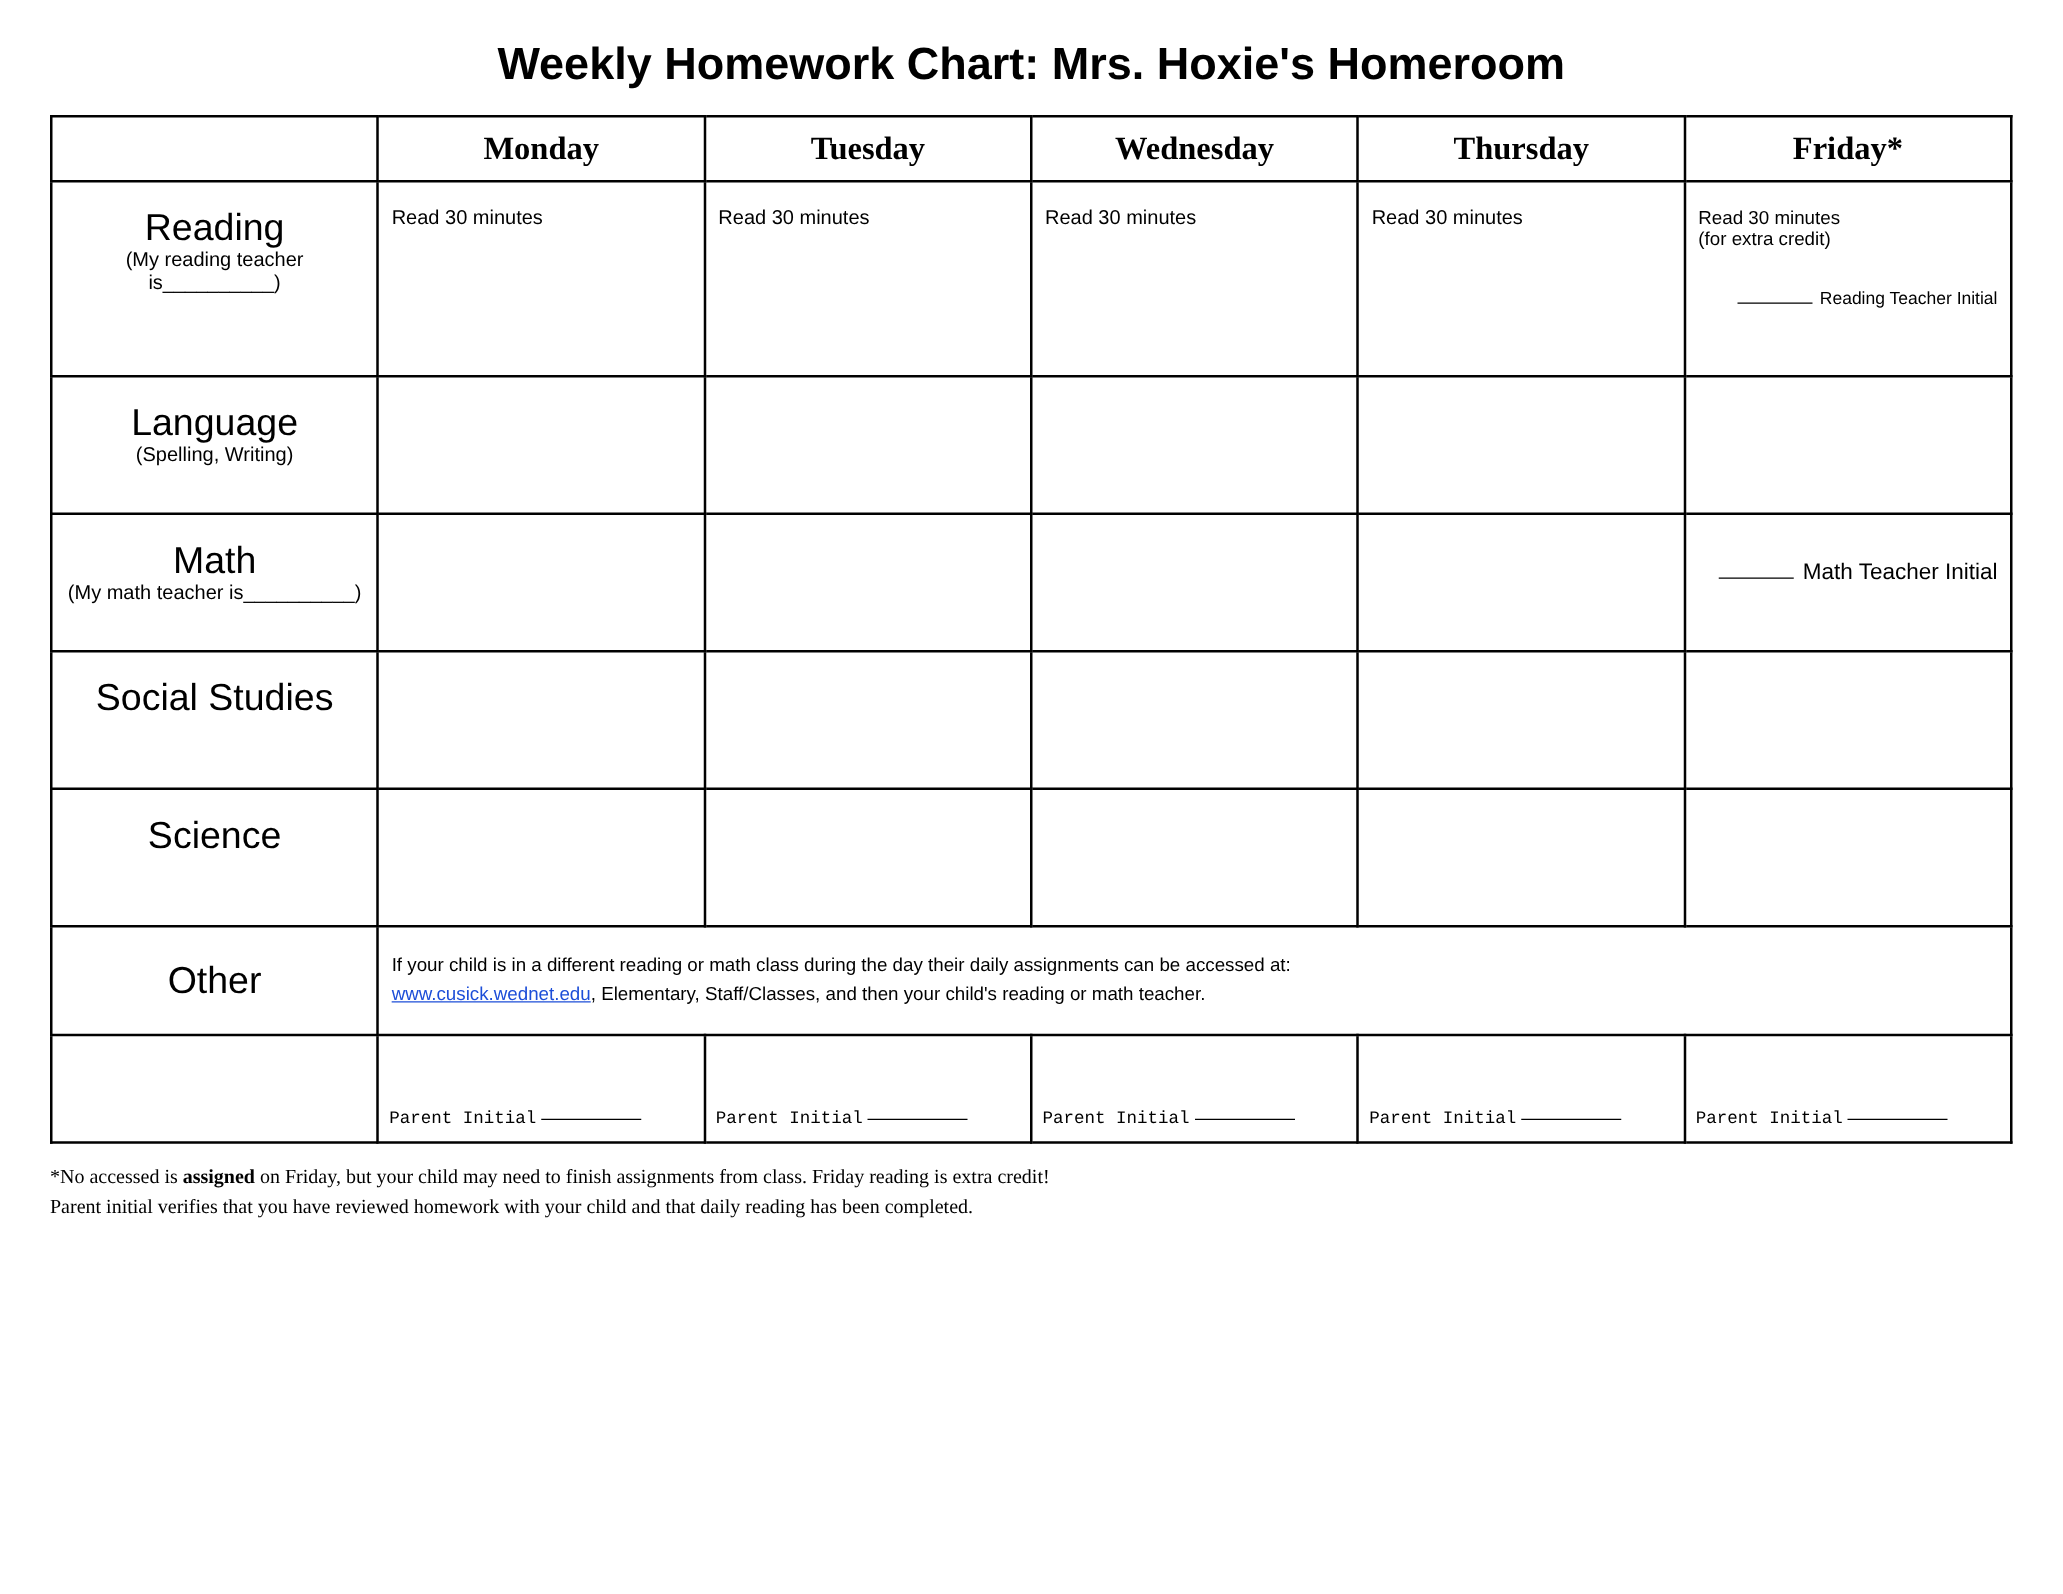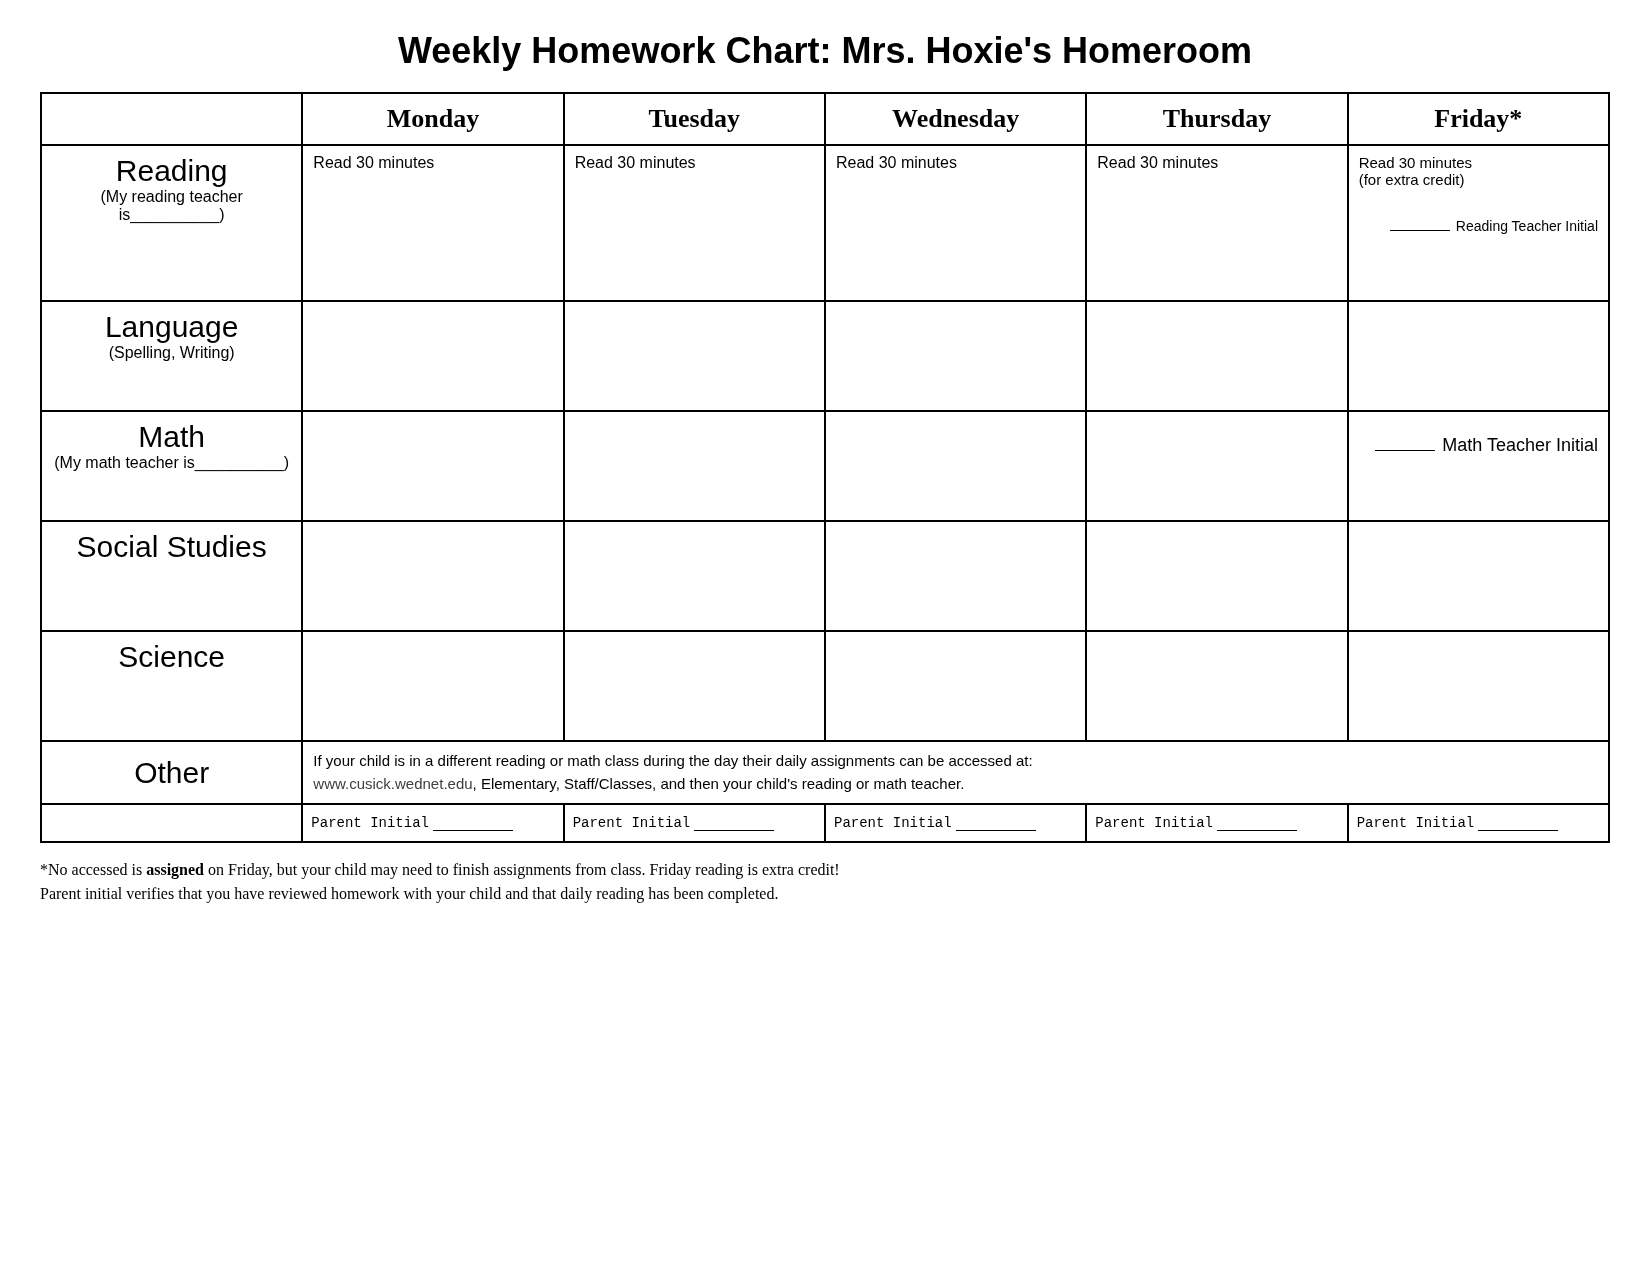--- a/index.html
+++ b/index.html
@@ -26,21 +26,21 @@
 
     .chart-table {
       width: 100%;
       border-collapse: collapse;
       border: 2px solid #000;
     }
 
     .chart-table th,
     .chart-table td {
       border: 2px solid #000;
-      padding: 8px 10px;
+      padding: 20px 10px;
       vertical-align: top;
     }
 
     .header-row th {
       text-align: center;
       font-size: 26px;
       font-weight: bold;
       padding: 10px;
       font-family: Liberation Serif, serif;
     }
@@ -107,35 +107,37 @@
     .other-row td {
       font-size: 15px;
       line-height: 1.5;
     }
 
     .other-info {
       padding: 10px;
     }
 
     .other-link {
-      color: #404040;
+      color: #1d4ed8;
+      text-decoration: underline;
       text-align: center;
     }
 
     .parent-initial-row td {
       font-size: 14px;
       padding: 10px 8px;
       vertical-align: middle;
       font-family: 'Courier New', monospace;
     }
 
     .parent-initial-content {
       display: flex;
-      align-items: flex-end;
+      align-items: center;
       gap: 4px;
+      margin-top: 48px;
     }
 
     .pi-blank {
       display: inline-block;
       width: 80px;
       border-bottom: 1px solid #000;
     }
 
     .footer-text {
       margin-top: 15px;

